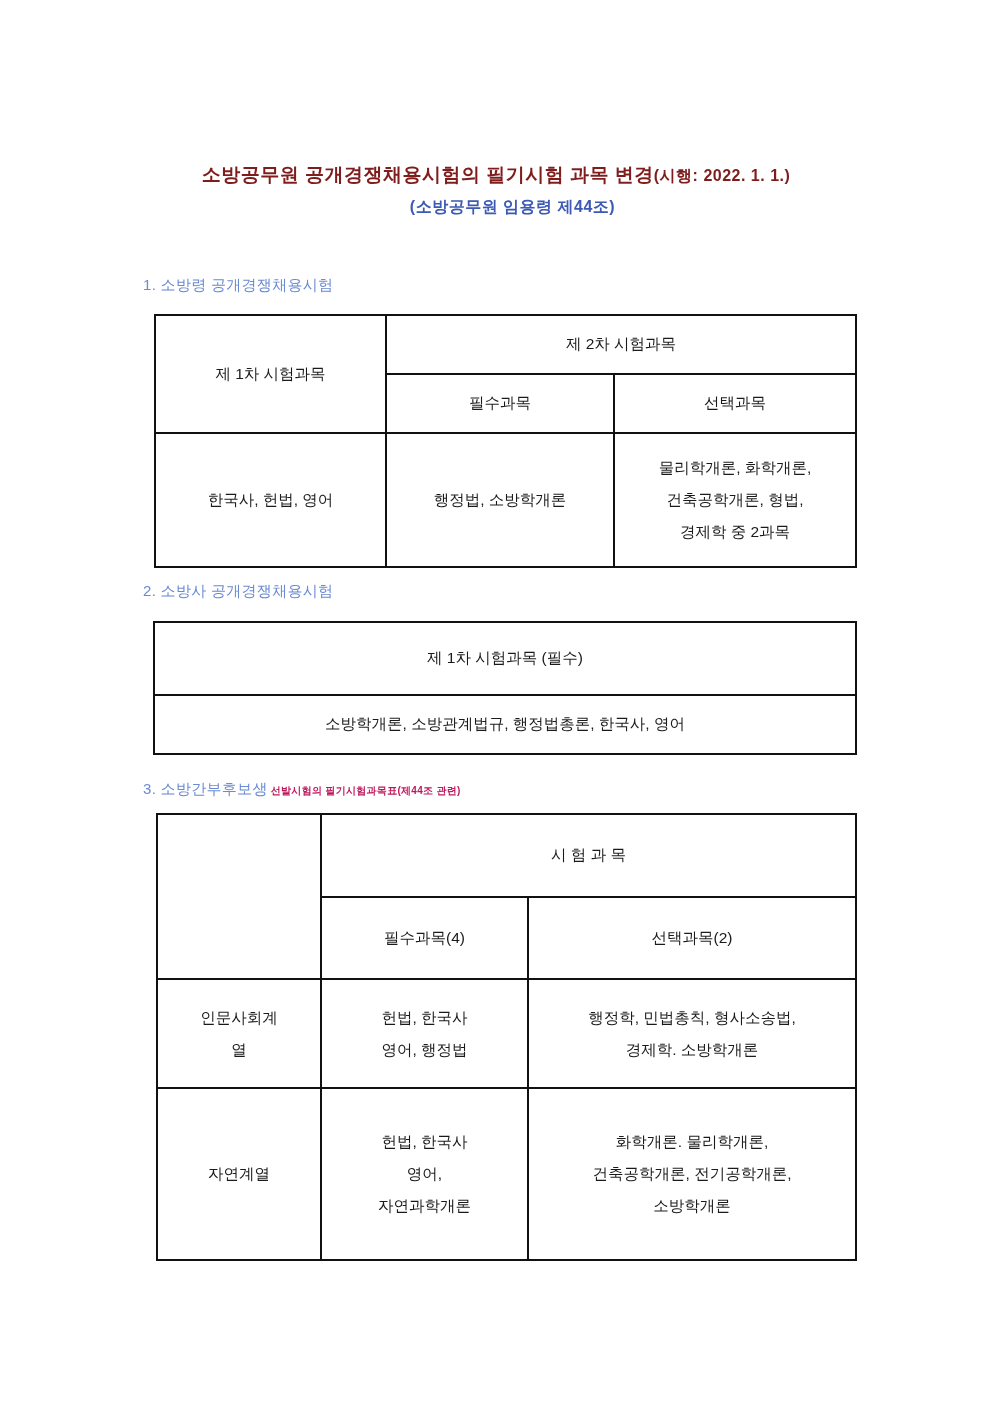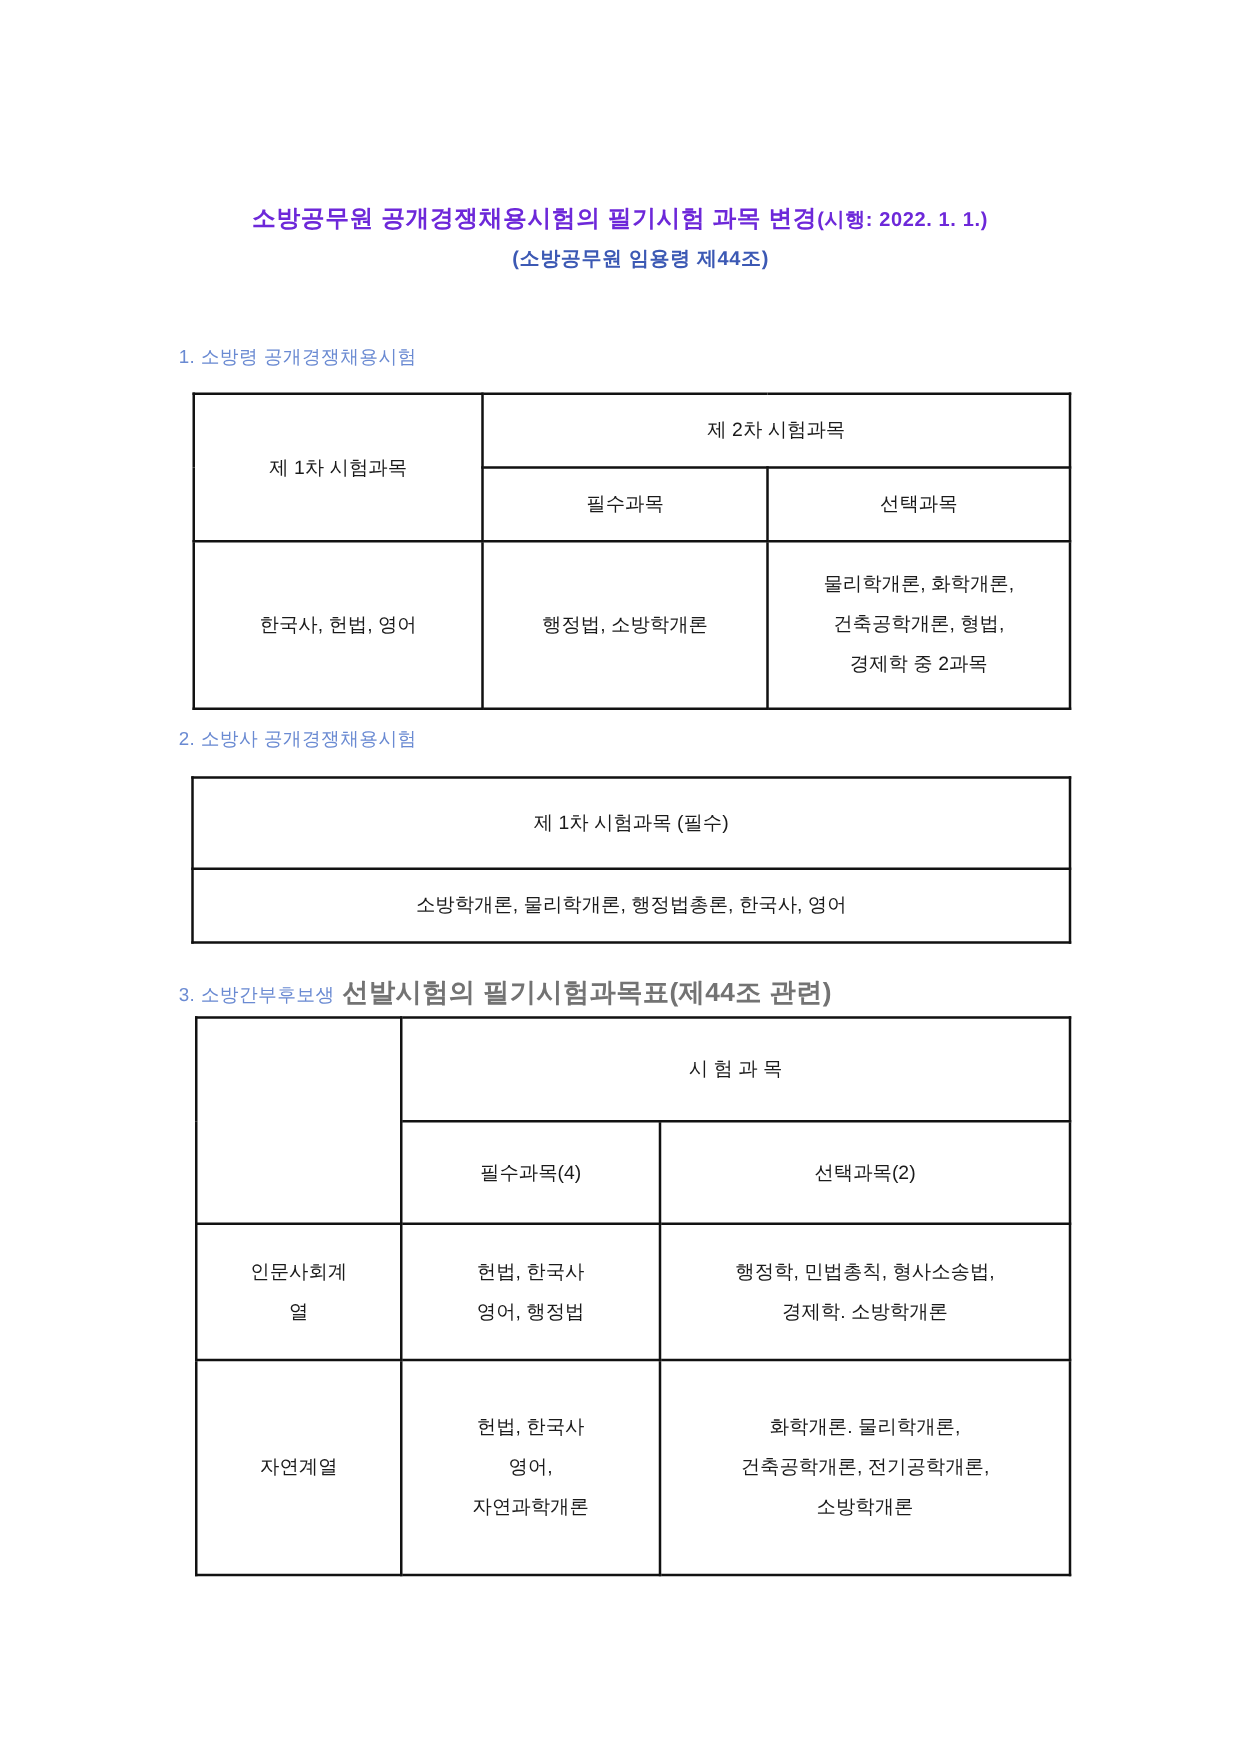--- a/index.html
+++ b/index.html
@@ -13,21 +13,21 @@
     width: 992px;
     height: 1403px;
     background: #ffffff;
     overflow: hidden;
   }
   
   .doc-title {
     position: absolute;
     top: 162px; left: 0; right: 0;
     text-align: center;
-    color: #6d28d9;
+    color: #7f1d1d;
     font-weight: 700;
     letter-spacing: 0.5px;
     white-space: nowrap;
   }
   .doc-title .main { font-size: 19px; }
   .doc-title .suffix { font-size: 16px; }
   .doc-subtitle {
     position: absolute;
     top: 197px; left: 0; right: 0;
     text-align: center;
@@ -43,21 +43,21 @@
     left: 143px;
     font-size: 15px;
     font-weight: 500;
     color: #6a8ad2;
     letter-spacing: 0.3px;
     white-space: nowrap;
   }
   .sec-heading.h1 { top: 276px; }
   .sec-heading.h2 { top: 582px; }
   .sec-heading.h3 { top: 780px; }
-  .sec-heading .black-part { color: #737373; font-weight: 700; font-size: 21px; }
+  .sec-heading .black-part { color: #be185d; font-weight: 700; font-size: 10px; }
   
   table {
     position: absolute;
     border-collapse: collapse;
     table-layout: fixed;
     background: #ffffff;
   }
   td {
     border: 2px solid #111111;
     text-align: center;
@@ -109,21 +109,21 @@
   </tbody>
     </table>
 
   <div class="sec-heading h2">2. 소방사 공개경쟁채용시험</div>
   <table class="t2">
     <tbody>
         <tr>
       <td style="height:73px">제 1차 시험과목 (필수)</td>
     </tr>
     <tr>
-      <td style="height:53px">소방학개론, 물리학개론, 행정법총론, 한국사, 영어</td>
+      <td style="height:53px">소방학개론, 소방관계법규, 행정법총론, 한국사, 영어</td>
     </tr>
   </tbody>
     </table>
 
   <div class="sec-heading h3">
     <span>3. 소방간부후보생</span><span class="black-part"> 선발시험의 필기시험과목표(제44조 관련)</span>
   </div>
   <table class="t3">
     <colgroup>
       <col style="width:164px">

